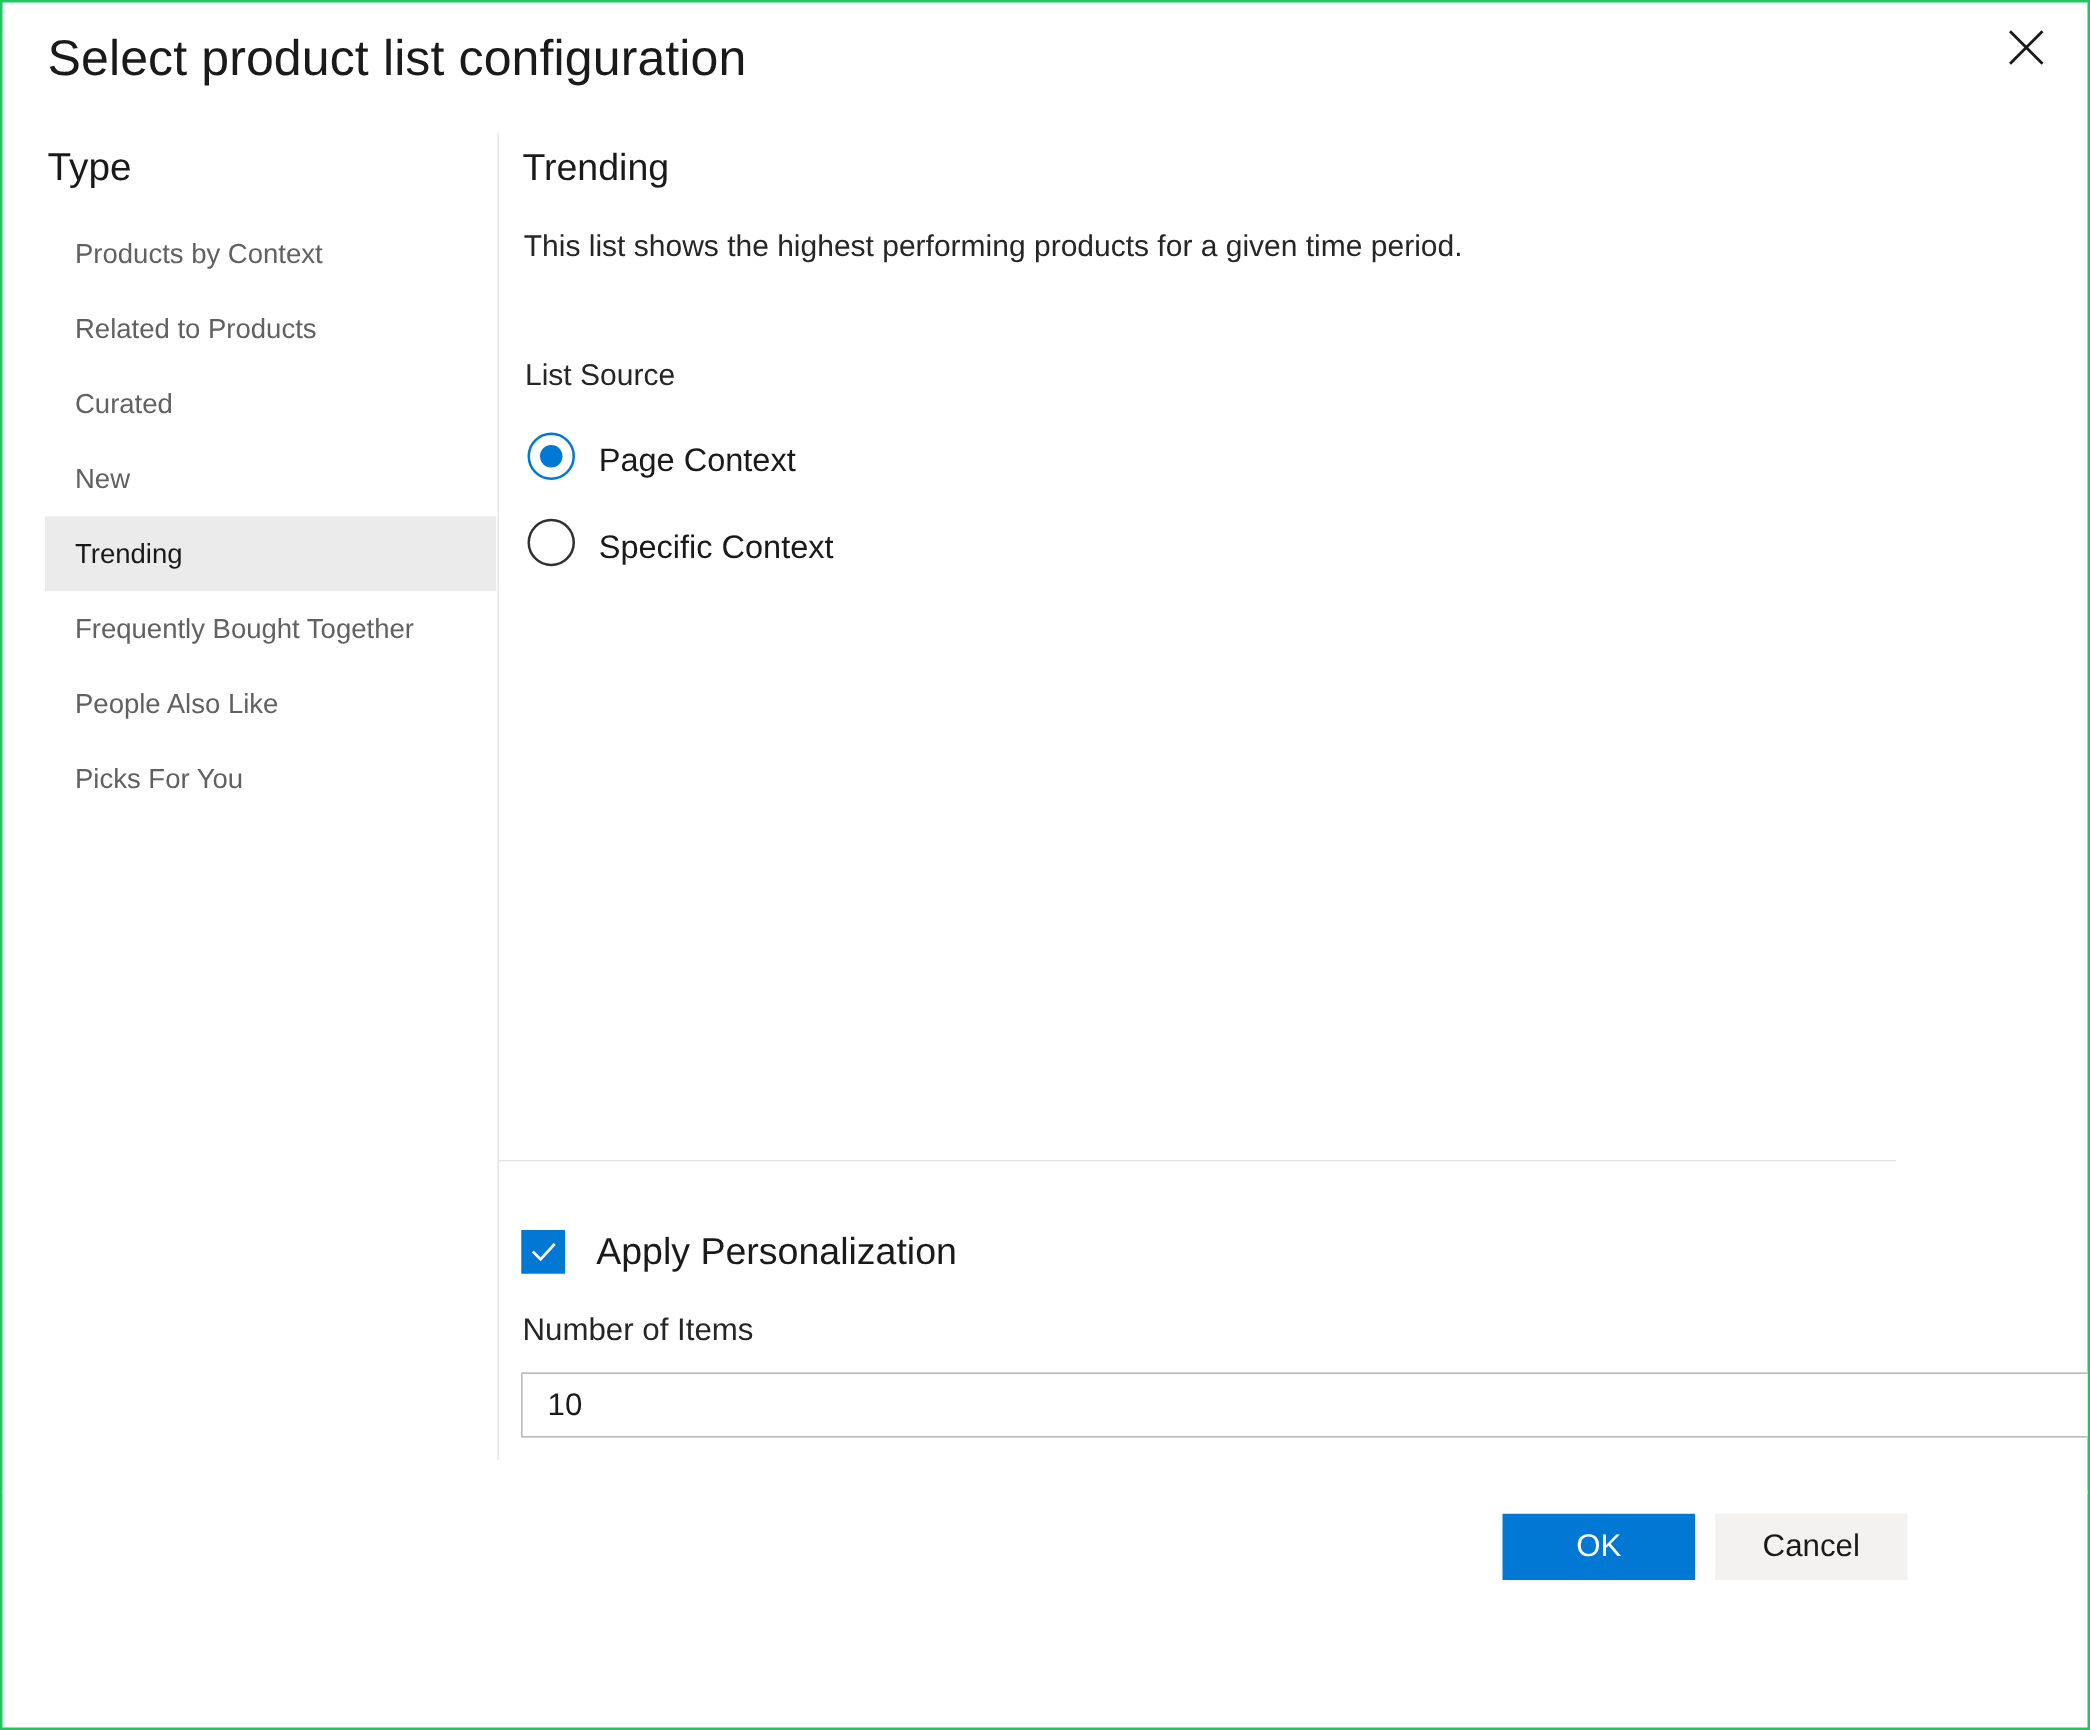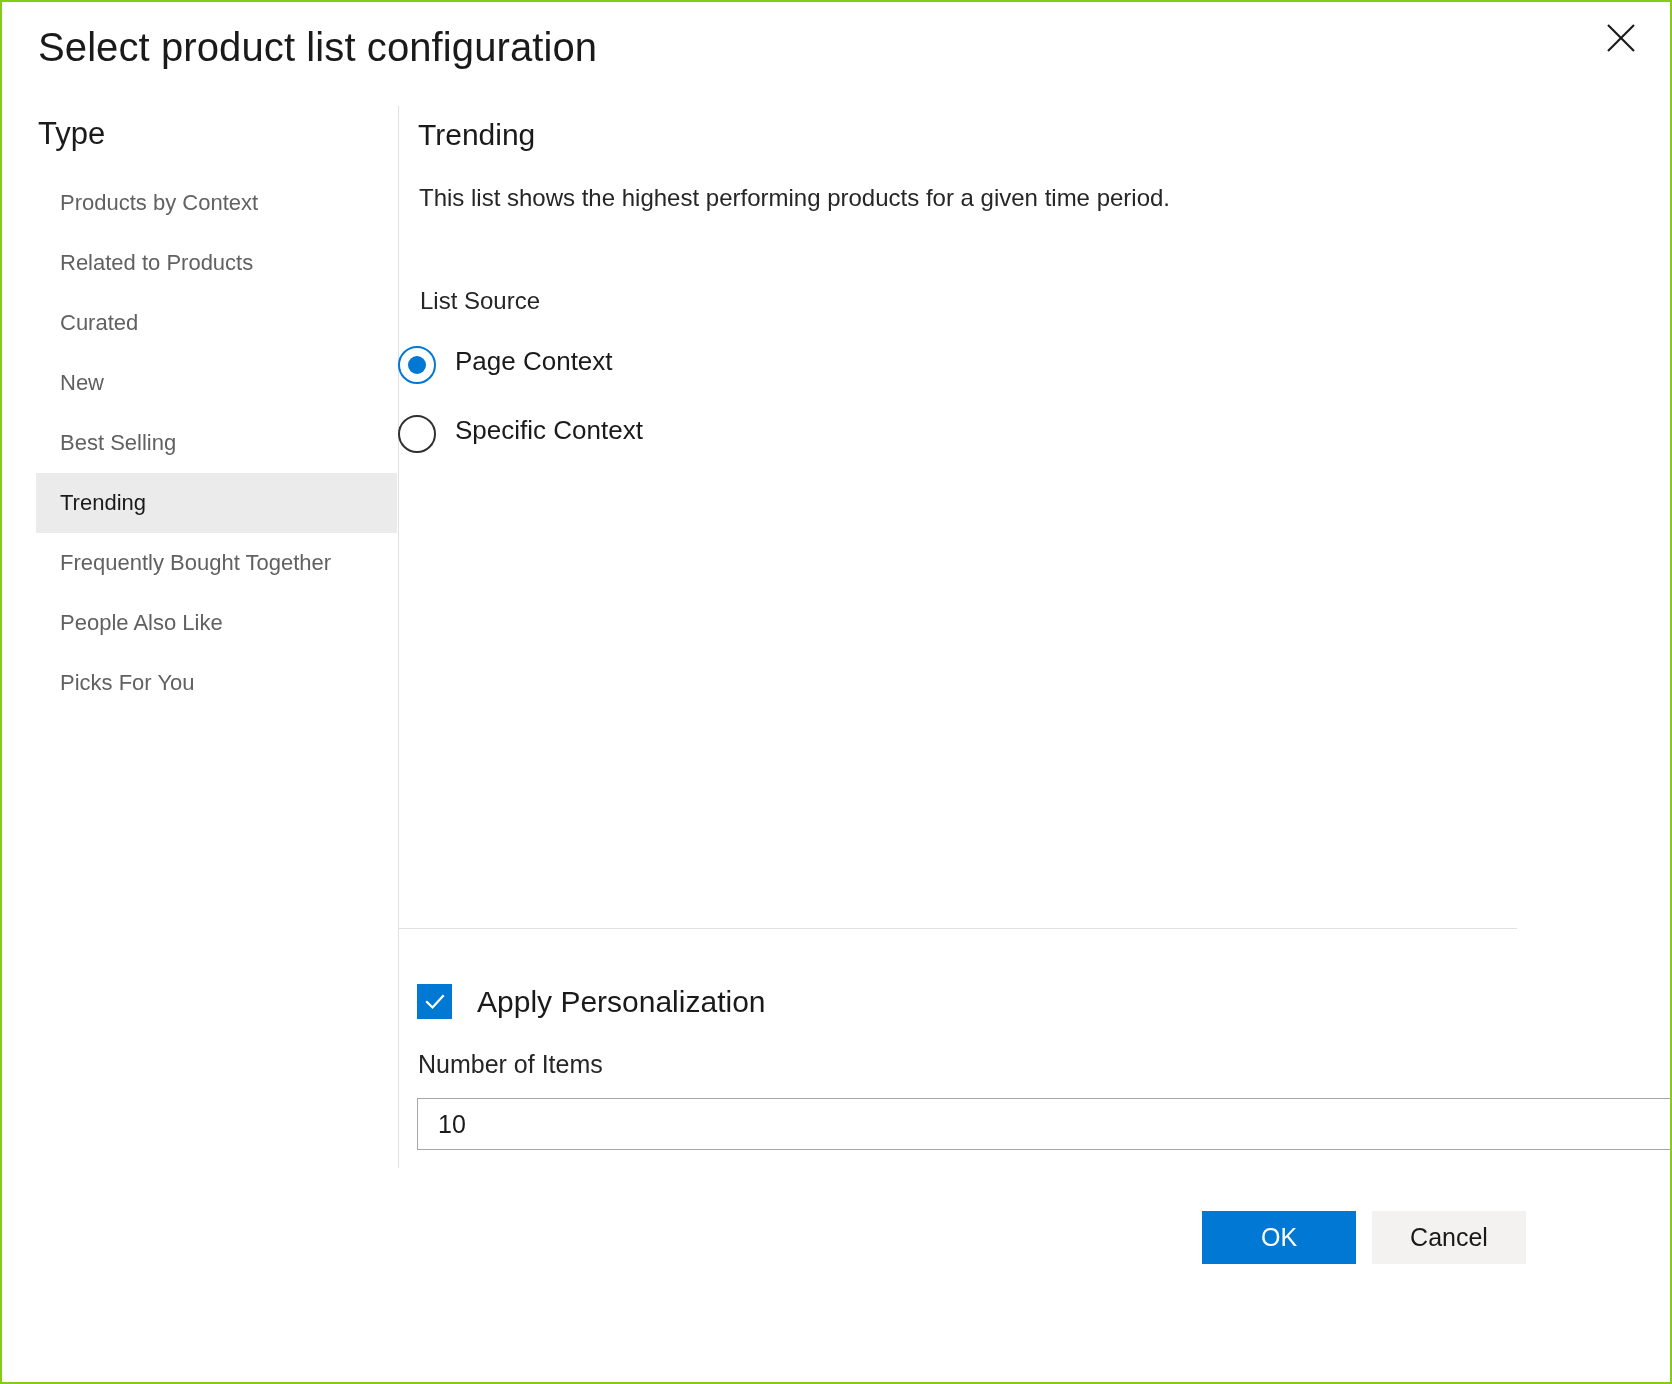--- a/index.html
+++ b/index.html
@@ -13,21 +13,21 @@
     font-family: "Liberation Sans", sans-serif;
     -webkit-font-smoothing: antialiased;
   }
 
   .dialog {
     position: relative;
     box-sizing: border-box;
     width: 1672px;
     height: 1384px;
     background: #ffffff;
-    border: 2px solid #84cc16;
+    border: 2px solid #22c55e;
     overflow: hidden;
   }
 
   
   .dialog-title {
     position: absolute;
     left: 36px;
     top: 23px;
     font-size: 40px;
     font-weight: 400;
@@ -132,23 +132,23 @@
   .group-label {
     position: absolute;
     left: 418px;
     top: 285px;
     font-size: 24px;
     color: #262626;
   }
 
   .radio-row {
     position: absolute;
-    left: 396px;
-    display: flex;
-    align-items: flex-start;
+    left: 420px;
+    display: flex;
+    align-items: flex-end;
     cursor: pointer;
     user-select: none;
   }
   .radio-row.r1 { top: 344px; }
   .radio-row.r2 { top: 413px; }
 
   .radio-mark {
     width: 38px;
     height: 38px;
     border-radius: 50%;
@@ -277,23 +277,20 @@
     </li>
     <li class="type-item">
       <span>Related to Products</span>
     </li>
     <li class="type-item">
       <span>Curated</span>
     </li>
     <li class="type-item">
       <span>New</span>
     </li>
-    <li class="type-item">
-      <span>Best Selling</span>
-    </li>
     <li class="type-item selected">
       <span>Trending</span>
     </li>
     <li class="type-item">
       <span>Frequently Bought Together</span>
     </li>
     <li class="type-item">
       <span>People Also Like</span>
     </li>
     <li class="type-item">

